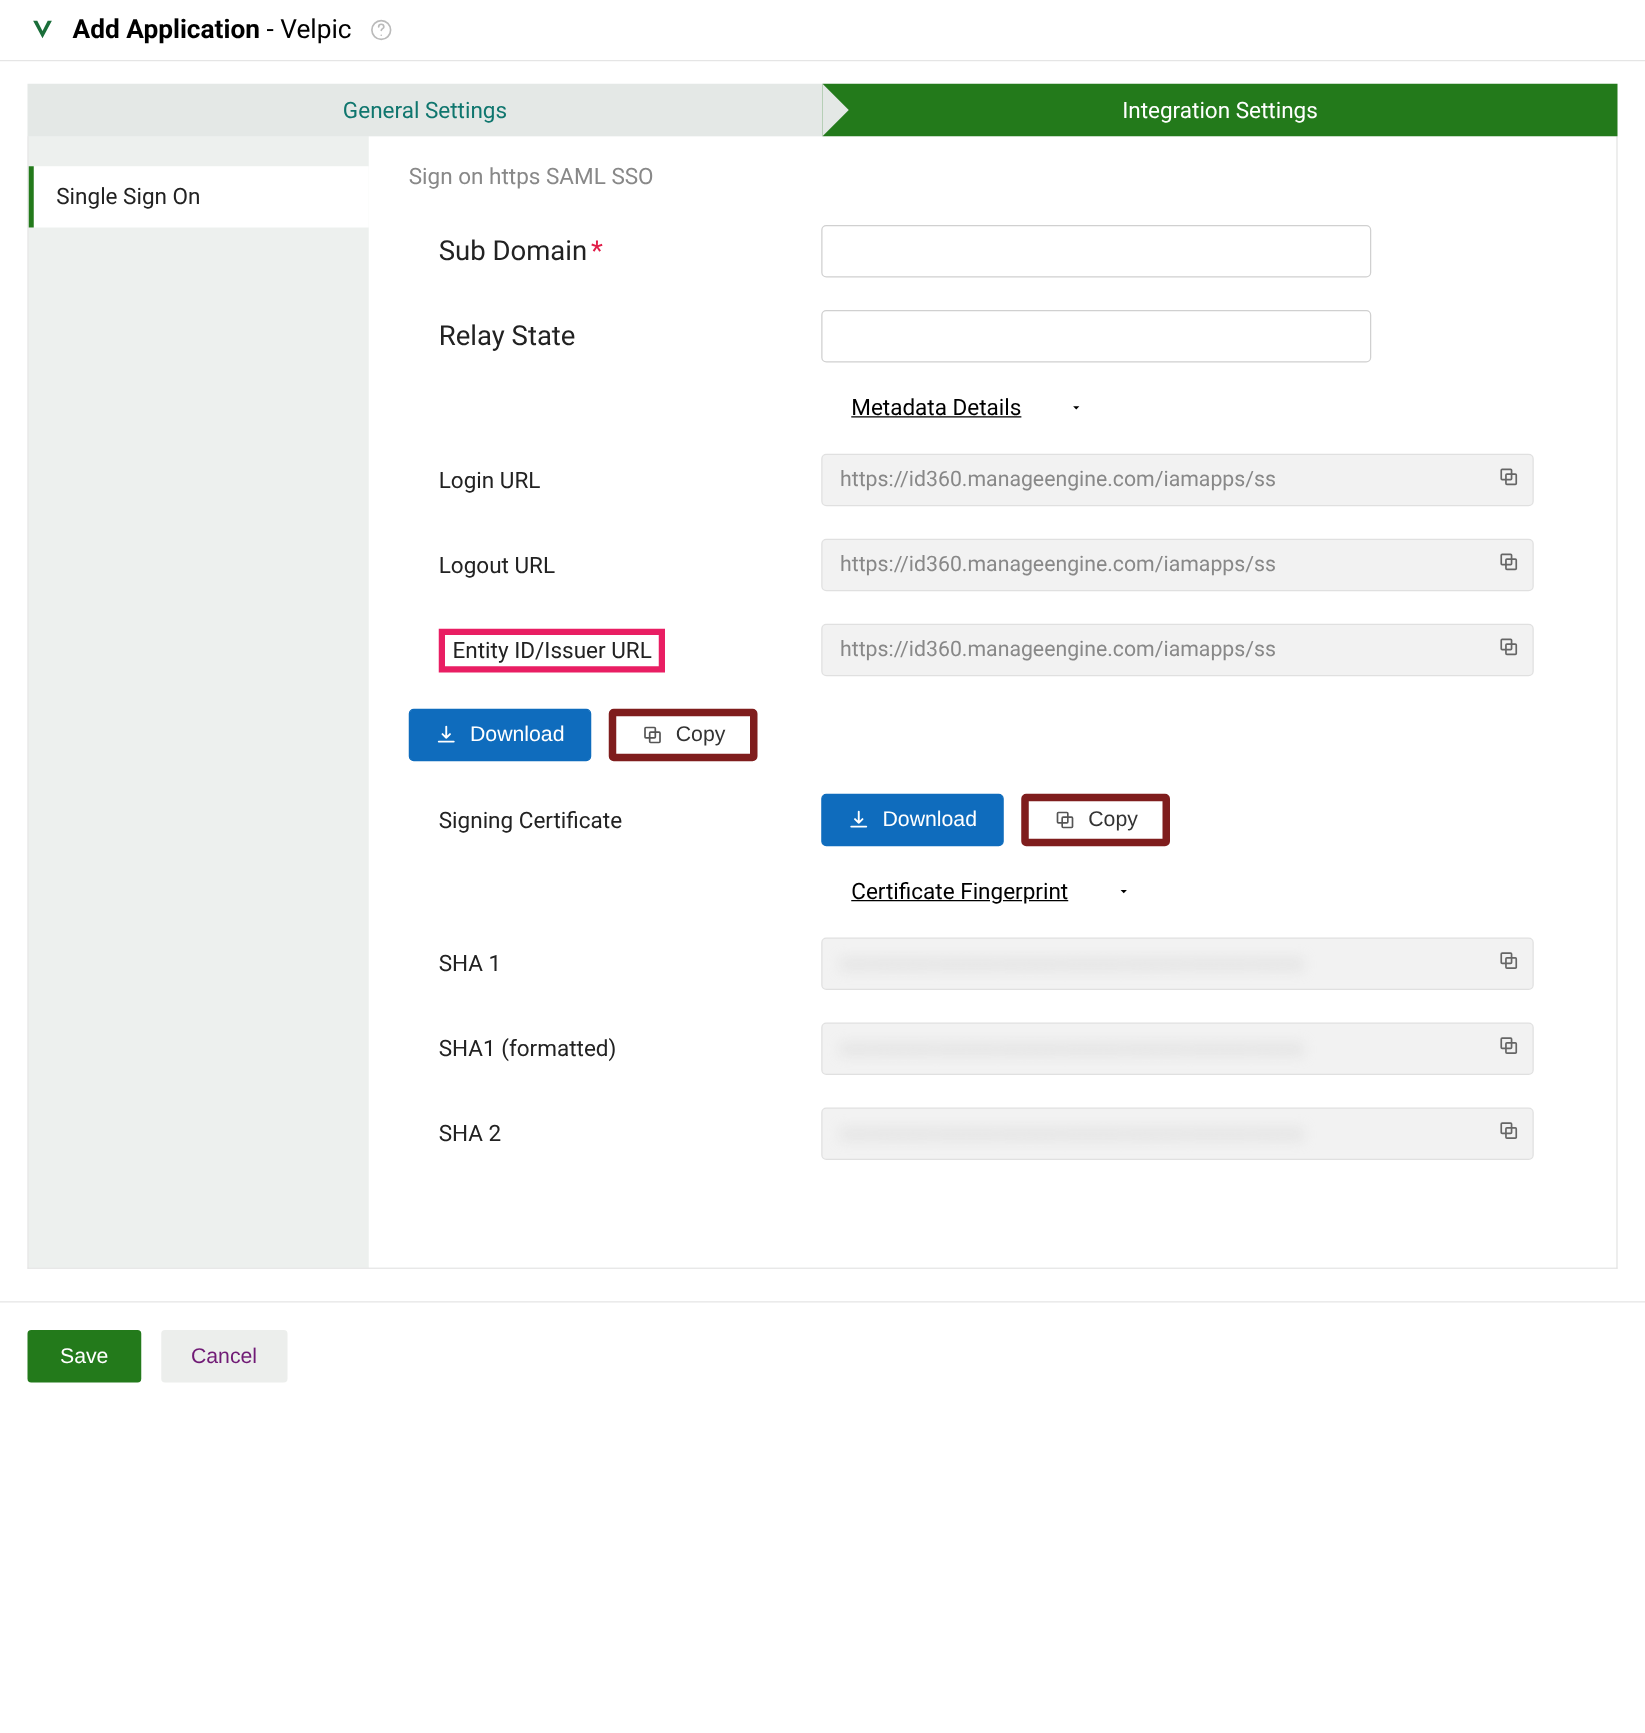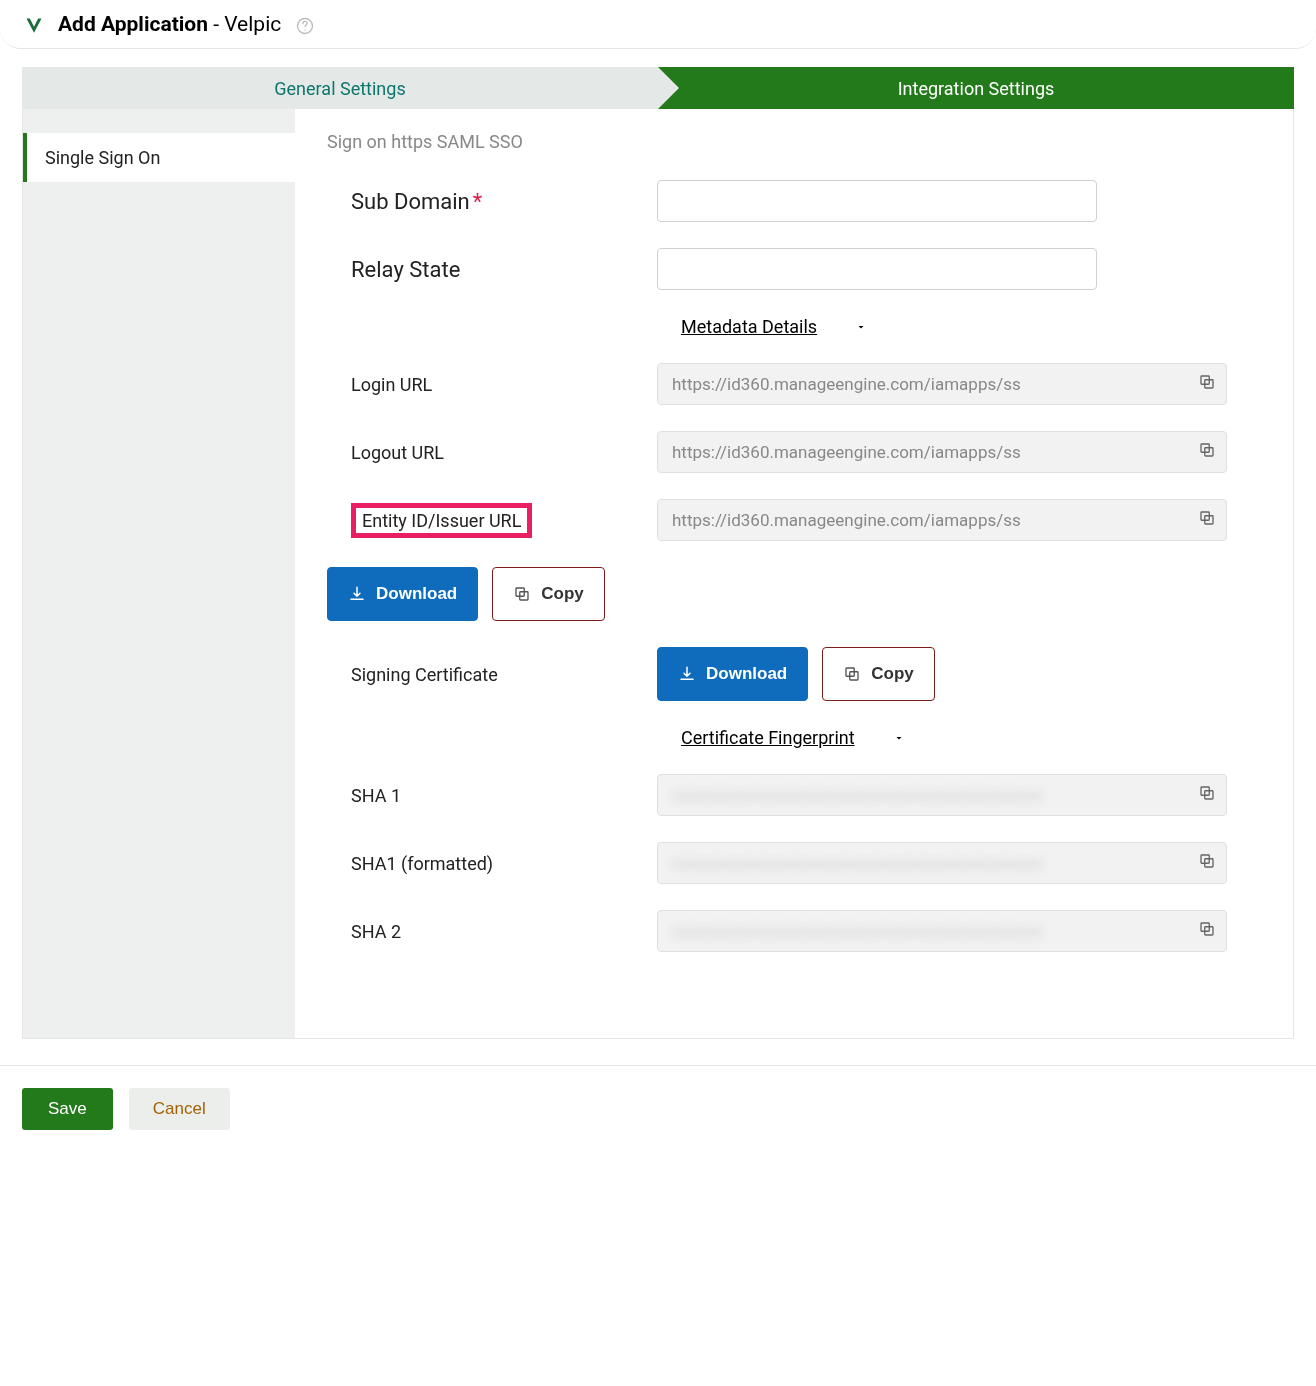--- a/index.html
+++ b/index.html
@@ -1,18 +1,18 @@
 <!DOCTYPE html>
 <html><head>
 <meta charset="utf-8">
 <style>
 * { box-sizing: border-box; margin: 0; padding: 0; }
 body { font-family: -apple-system, BlinkMacSystemFont, "Segoe UI", Roboto, sans-serif; background: #fff; color: #000; }
 
-.header { display: flex; align-items: flex-end; padding: 12px 24px 12px 24px; border-bottom: 1px solid #e5e5e5; border-radius: 21px; }
+.header { display: flex; align-items: center; padding: 12px 24px 12px 24px; border-bottom: 1px solid #e5e5e5; }
 .header-logo { width: 20px; height: 20px; margin-right: 14px; }
 .header-title { font-size: 21px; font-weight: 400; }
 .header-title strong { font-weight: 700; }
 .help-icon { margin-left: 14px; color: #aaa; display: inline-flex; }
 
 .container { padding: 18px 22px 0 22px; }
 
 .tabs { display: flex; width: 100%; height: 42px; }
 .tab { flex: 1; display: flex; align-items: center; justify-content: center; font-size: 18px; position: relative; }
 .tab-general { background: #e4e8e6; color: #0f766e; }
@@ -42,32 +42,32 @@
 .section-toggle { display:flex; align-items:center; margin: 14px 0 26px 354px; font-size: 18px; text-decoration: underline; cursor: pointer; gap: 32px; }
 .section-toggle .caret { margin-left:6px; }
 
 .ro-row { display: flex; align-items: center; margin-bottom: 26px; }
 .ro-label { width: 330px; padding-left: 24px; font-size: 18px; color: #222; }
 .ro-field { flex:1; max-width: 570px; display:flex; align-items:flex-start; gap: 0; border-radius: 18px; }
 .ro-input { flex:1; height: 42px; background: #f2f2f2; border: 1px solid #e0e0e0; border-radius: 4px; display:flex; align-items:center; padding: 0 44px 0 14px; color: #888; font-size: 17px; overflow:hidden; white-space:nowrap; position: relative; }
 .copy-icon-inner { position:absolute; right:10px; top:50%; transform:translateY(-50%); color:#666; cursor:pointer; }
 
 .btn-row { display: flex; align-items: center; gap: 14px; }
-.btn { display:inline-flex; align-items:center; justify-content:center; height: 54px; border-radius: 4px; font-size: 17px; padding: 0 20px; cursor: pointer; border: 1px solid transparent; font-weight: bold; }
+.btn { display:inline-flex; align-items:center; justify-content:center; height: 42px; border-radius: 4px; font-size: 17px; padding: 0 20px; cursor: pointer; border: 1px solid transparent; }
 .btn-primary { background: #0f6cbd; color: #fff; border-color:#0f6cbd; }
-.btn-outline { background: #fff; color: #333; border: 1px solid #7f1d1d; }
+.btn-outline { background: #fff; color: #333; border: 6px solid #7f1d1d; }
 .btn svg { margin-right: 10px; }
 
 .highlight-box { border: 5px solid #e91e63; display: inline-block; padding: 2px 6px; }
 
 .blur-content { filter: blur(5px); color:#ccc; }
 
 .footer { border-top: 1px solid #e5e5e5; margin-top: 26px; padding: 22px 22px; display:flex; gap: 16px; }
 .btn-save { background: #237a1b; color: #fff; height: 42px; padding: 0 26px; border:none; border-radius:3px; font-size:17px; cursor:pointer; }
-.btn-cancel { background: #eceeec; color: #a16207; height: 42px; padding: 0 24px; border:none; border-radius:3px; font-size:17px; cursor:pointer; }
+.btn-cancel { background: #eceeec; color: #701a75; height: 42px; padding: 0 24px; border:none; border-radius:3px; font-size:17px; cursor:pointer; }
 
 </style>
 </head>
 <body>
 
 <div class="header">
   <span class="header-logo">
     <svg viewBox="0 0 24 24" width="20" height="20">
         <path fill="#1a6e3a" d="M3 3 L12 20 L21 3 L17 3 L12 13 L7 3 Z"></path>
       </svg>

